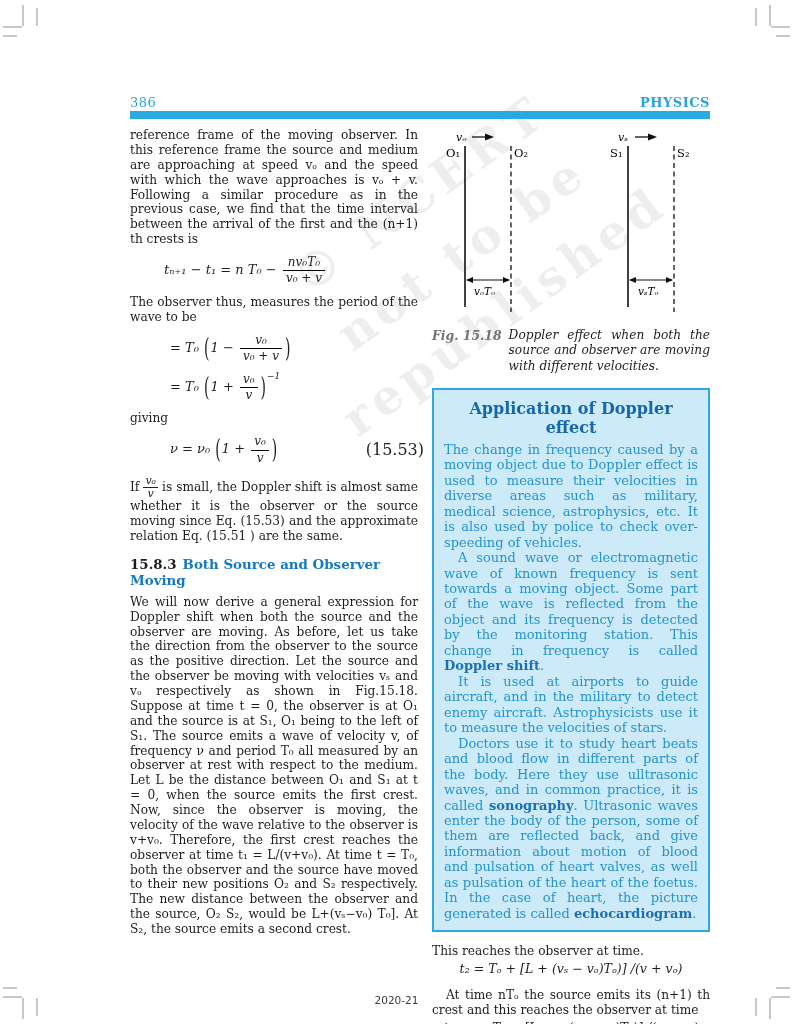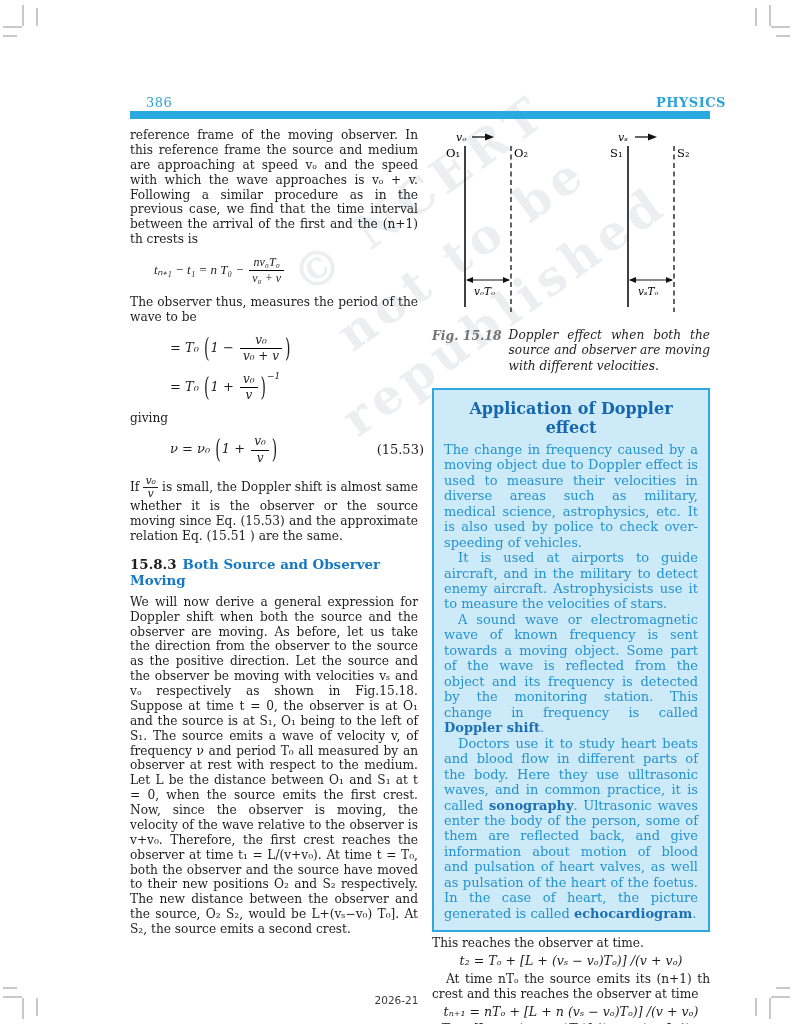--- a/index.html
+++ b/index.html
@@ -9,35 +9,35 @@
 
   
   .cm{position:absolute;background:#c8c8cc;}
 
   
   .wm{position:absolute;top:360px;left:130px;transform:rotate(-36deg);transform-origin:left top;
       color:rgba(110,115,125,0.12);font-size:48px;font-weight:bold;letter-spacing:6px;
       line-height:1.5;pointer-events:none;text-align:center;}
 
   
-  .hdr{position:absolute;top:95px;left:146px;width:580px;font-size:13px;color:#2aa3da;text-align:right;}
+  .hdr{position:absolute;top:95px;left:130px;width:580px;font-size:13px;color:#2aa3da;text-align:right;}
   .hdr .pn{float:left;letter-spacing:0.5px;}
   .hdr .sub{float:right;letter-spacing:0.5px;font-weight:bold;}
   .bar{position:absolute;top:111px;left:130px;width:580px;height:8px;background:#29abe2;}
 
   
   .cols{position:absolute;top:128px;left:130px;width:580px;display:flex;gap:14px;}
   .colL{width:288px;}
   .colR{width:278px;}
   p{margin:0;font-size:12.2px;line-height:1.22;text-align:justify;}
 
   
   .eq{position:relative;margin:9px 0 9px 40px;font-style:italic;font-size:13px;line-height:1.1;}
-  .eq.first{margin-left:24px;font-family:Liberation Serif, serif;}
-  .eqnum{position:absolute;right:-6px;top:50%;transform:translateY(-50%);font-style:normal;font-size:13px;}
+  .eq.first{margin-left:34px;}
+  .eqnum{position:absolute;right:-6px;top:50%;transform:translateY(-50%);font-style:normal;font-size:16px;}
   .frac{display:inline-block;vertical-align:middle;text-align:center;line-height:1.12;font-size:12px;margin:0 2px;}
   .frac .fn{display:block;padding:0 3px 1px;border-bottom:1px solid #000000;}
   .frac .fd{display:block;padding:1px 3px 0;}
   .paren{display:inline-block;transform:scaleY(1.9);font-style:normal;font-weight:300;
          vertical-align:middle;margin:0 1px;font-size:14px;}
   .sup{font-size:9px;font-style:italic;position:relative;top:-12px;}
   .ifrac{display:inline-block;vertical-align:middle;text-align:center;line-height:1.05;font-size:11px;font-style:italic;}
   .ifrac .fn{display:block;border-bottom:1px solid #222;padding:0 2px;}
   .ifrac .fd{display:block;padding:0 2px;}
   .giving{margin:8px 0 0;}
@@ -52,21 +52,21 @@
   .figcap .tag{color:#737373;font-weight:bold;white-space:nowrap;font-size:12.4px;}
   .figcap .txt{text-align:justify;}
 
   
   .appbox{margin-top:14px;border:2px solid #2fa8df;background:#cdeaf8;padding:7px 10px 9px;}
   .appbox h4{margin:2px 0 5px;text-align:center;color:#1466ad;font-size:16px;}
   .appbox p{font-size:13px;line-height:1.19;color:#2493cf;}
   .appbox p.ind{text-indent:14px;}
   .appbox b{color:#1b6fb5;}
 
-  .rcp{margin-top:4px;}
+  .rcp{margin-top:12px;}
   .rcp.ind{text-indent:14px;}
   .rceq{margin-top:2px;text-align:center;font-style:italic;font-size:12.6px;}
 
   
   .ftr{position:absolute;left:0;right:0;bottom:18px;text-align:center;
        font-family:"DejaVu Sans", sans-serif;font-size:10.5px;color:#3b3b3b;}
 
   svg text{font-family:"DejaVu Serif", serif;}
 </style>
 </head>
@@ -180,27 +180,27 @@
       </div>
 
       <div class="figcap">
         <span class="tag">Fig. 15.18</span>
         <span class="txt">Doppler effect when both the source and observer are moving with different velocities.</span>
       </div>
 
       <div class="appbox">
         <h4>Application of Doppler effect</h4>
         <p>The change in frequency caused by a moving object due to Doppler effect is used to measure their velocities in diverse areas such as military, medical science, astrophysics, etc. It is also used by police to check over-speeding of vehicles.</p>
+        <p class="ind"><span>A sound wave or electromagnetic wave of known frequency is sent towards a moving object. Some part of the wave is reflected from the object and its frequency is detected by the monitoring station. This change in frequency is called </span><b>Doppler shift</b><span>.</span></p>
         <p class="ind">It is used at airports to guide aircraft, and in the military to detect enemy aircraft. Astrophysicists use it to measure the velocities of stars.</p>
-        <p class="ind"><span>A sound wave or electromagnetic wave of known frequency is sent towards a moving object. Some part of the wave is reflected from the object and its frequency is detected by the monitoring station. This change in frequency is called </span><b>Doppler shift</b><span>.</span></p>
         <p class="ind"><span>Doctors use it to study heart beats and blood flow in different parts of the body. Here they use ulltrasonic waves, and in common practice, it is called </span><b>sonography</b><span>. Ultrasonic waves enter the body of the person, some of them are reflected back, and give information about motion of blood and pulsation of heart valves, as well as pulsation of the heart of the foetus. In the case of heart, the picture generated is called </span><b>echocardiogram</b><span>.</span></p>
       </div>
 
       <p class="rcp">This reaches the observer at time.</p>
       <div class="rceq">t₂ = Tₒ + [L + (vₛ − vₒ)Tₒ)] /(v + vₒ)</div>
       <p class="rcp ind">At time nTₒ the source emits its (n+1) th crest and this reaches the observer at time</p>
       <div class="rceq">tₙ₊₁ = nTₒ + [L + n (vₛ − vₒ)Tₒ)] /(v + vₒ)</div>
       <div class="rceq">nTₒ + [L + n (vₛ − vₒ)Tₒ)] /(v + vₒ) − L /(v + vₒ),</div>
     </div>
   </div>
 
-  <div class="ftr">2026-21</div>
+  <div class="ftr">2020-21</div>
 </div>
 
 </body></html>

